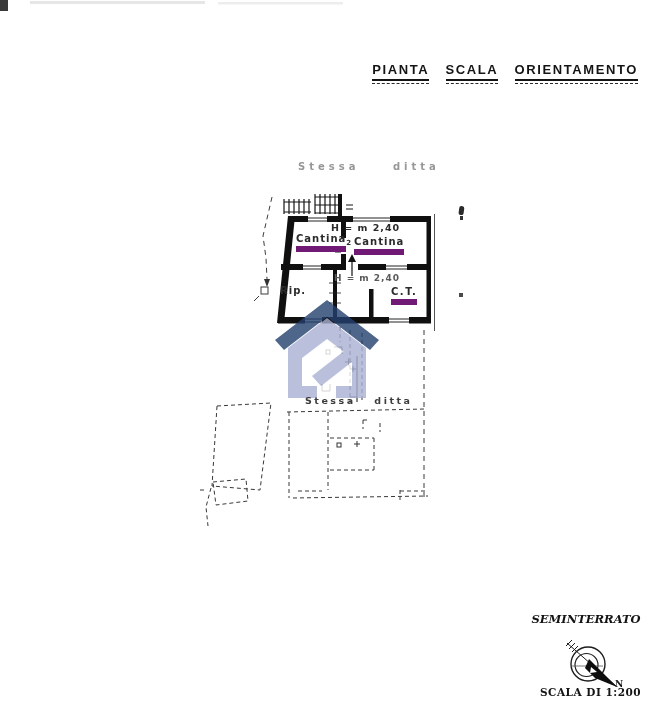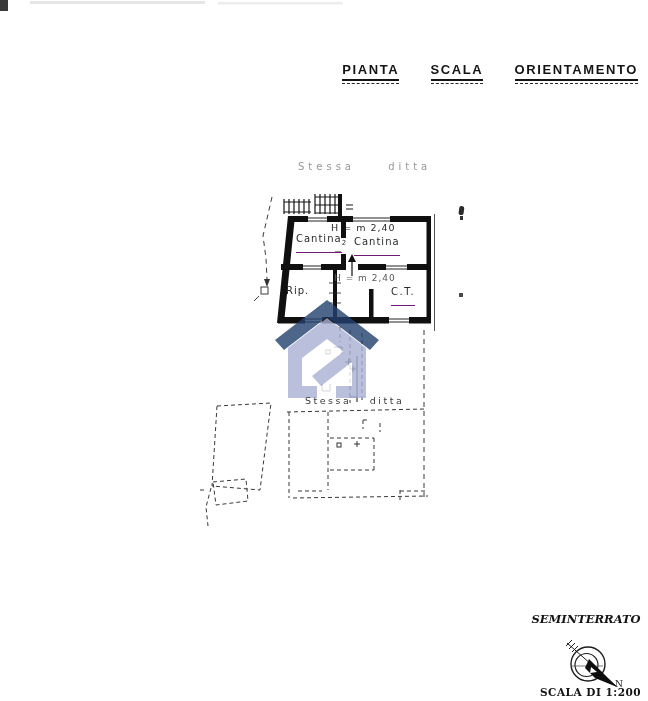--- a/index.html
+++ b/index.html
@@ -1,41 +1,41 @@
 <!DOCTYPE html>
 <html><head>
 <meta charset="utf-8">
 <style>
   html,body{margin:0;padding:0;background:#fff;}
   #page{position:relative;width:648px;height:701px;background:#ffffff;overflow:hidden;
         font-family:"DejaVu Sans",sans-serif;color:#1a1a1a;}
   #plan-svg{position:absolute;left:0;top:0;}
-  .abs{position:absolute;white-space:nowrap;}
+  .abs{position:absolute;white-space:nowrap;font-weight:bold;}
 
   
   #title{top:62px;right:10px;text-align:right;font-family:"Liberation Sans",sans-serif;
          font-weight:bold;font-size:13px;letter-spacing:1.6px;color:#141414;}
-  .t-word{display:inline-block;margin-left:26px;position:relative;
+  .t-word{display:inline-block;margin-left:11px;position:relative;
           border-bottom:2px solid #141414;padding-bottom:2px;}
   .t-word::after{content:"";position:absolute;left:0;right:0;bottom:-5px;
                  border-bottom:1.5px dashed #2a2a2a;}
 
   
   .hand{font-size:10px;letter-spacing:1px;color:#2b2b2b;}
-  .hand-u{border-bottom:1px solid #701a75;padding-bottom:8px;margin-top:20px;}
+  .hand-u{border-bottom:6px solid #701a75;padding-bottom:2px;margin-top:20px;}
   #stessa-upper{left:298px;top:161px;color:#979797;font-size:10px;
                 letter-spacing:4px;word-spacing:26px;}
   #stessa-lower{left:305px;top:395px;color:#3c3c3c;font-size:9.5px;
                 letter-spacing:2.5px;word-spacing:13px;}
   #h-top{left:331px;top:222px;font-size:9.5px;}
   #h-mid{left:334px;top:273px;font-size:9px;color:#5a5a5a;}
   #room-cantina-left{left:296px;top:233px;}
   #room-cantina-left sub{font-size:7px;}
   #room-cantina-right{left:354px;top:236px;}
-  #room-rip{left:286px;top:285px;text-align:center;}
+  #room-rip{left:280px;top:285px;text-align:center;}
   #room-ct{left:391px;top:286px;letter-spacing:1.5px;text-align:center;}
 
   
   #orientamento{left:531px;top:612px;width:110px;text-align:center;
                 font-family:"DejaVu Serif",serif;font-style:italic;font-weight:bold;
                 font-size:11.5px;color:#141414;}
   #north-label{left:615px;top:679px;font-family:"DejaVu Serif",serif;
                font-size:9px;color:#161616;}
   #scala{left:540px;top:686px;font-family:"DejaVu Serif",serif;
          font-weight:bold;font-size:10.5px;letter-spacing:0.5px;color:#141414;}

